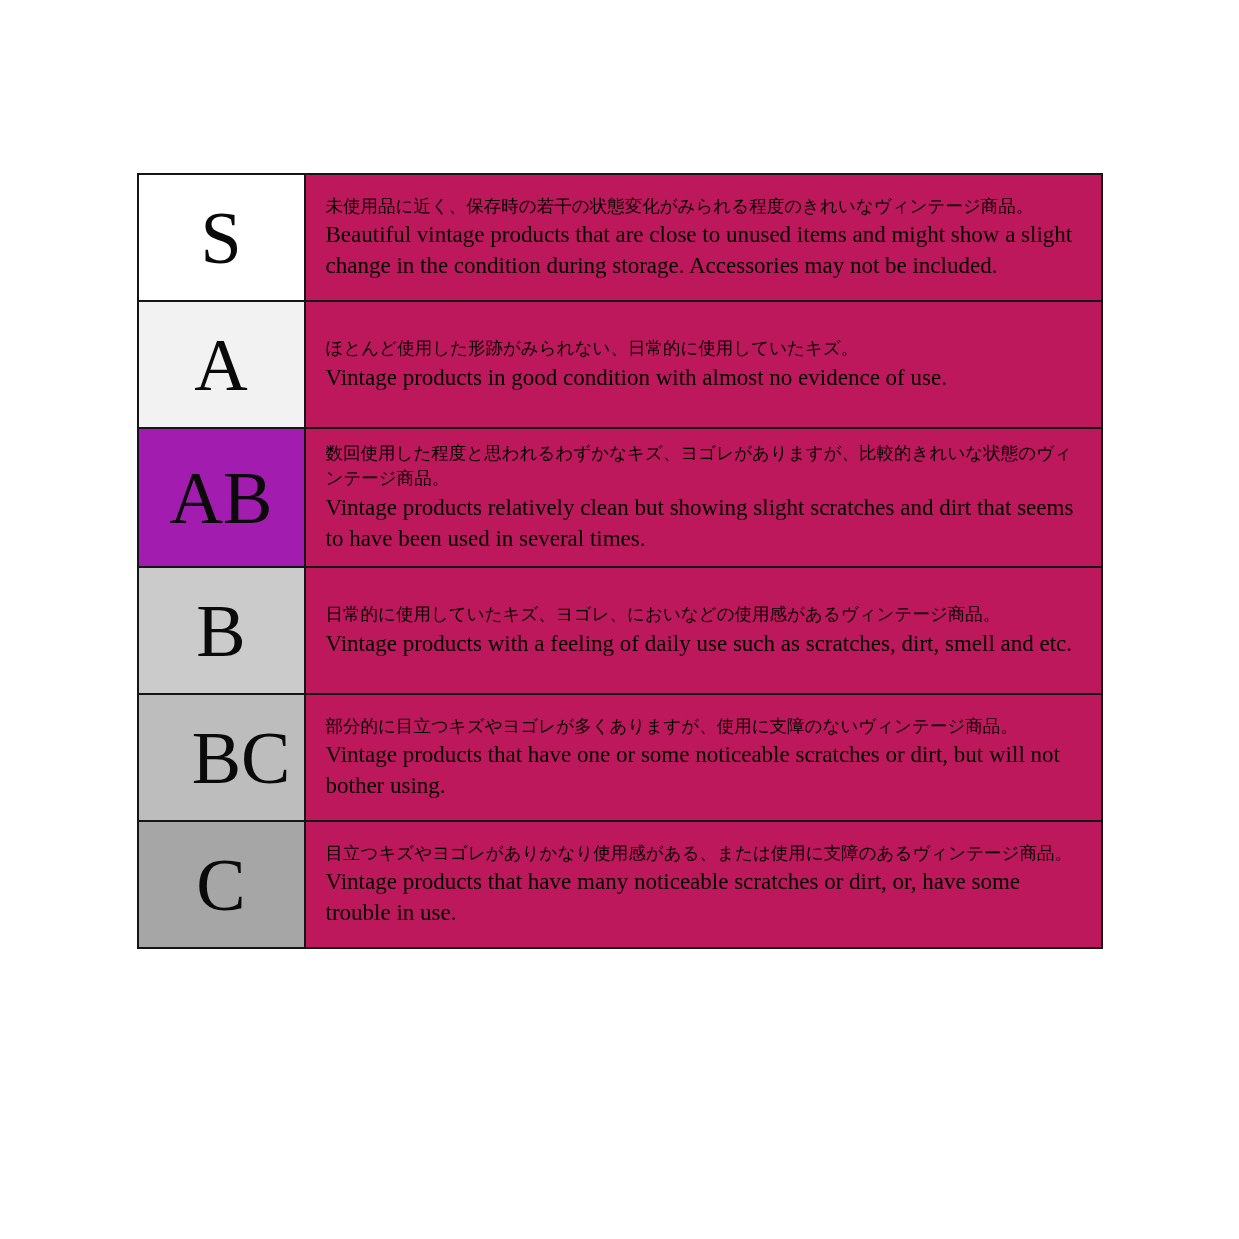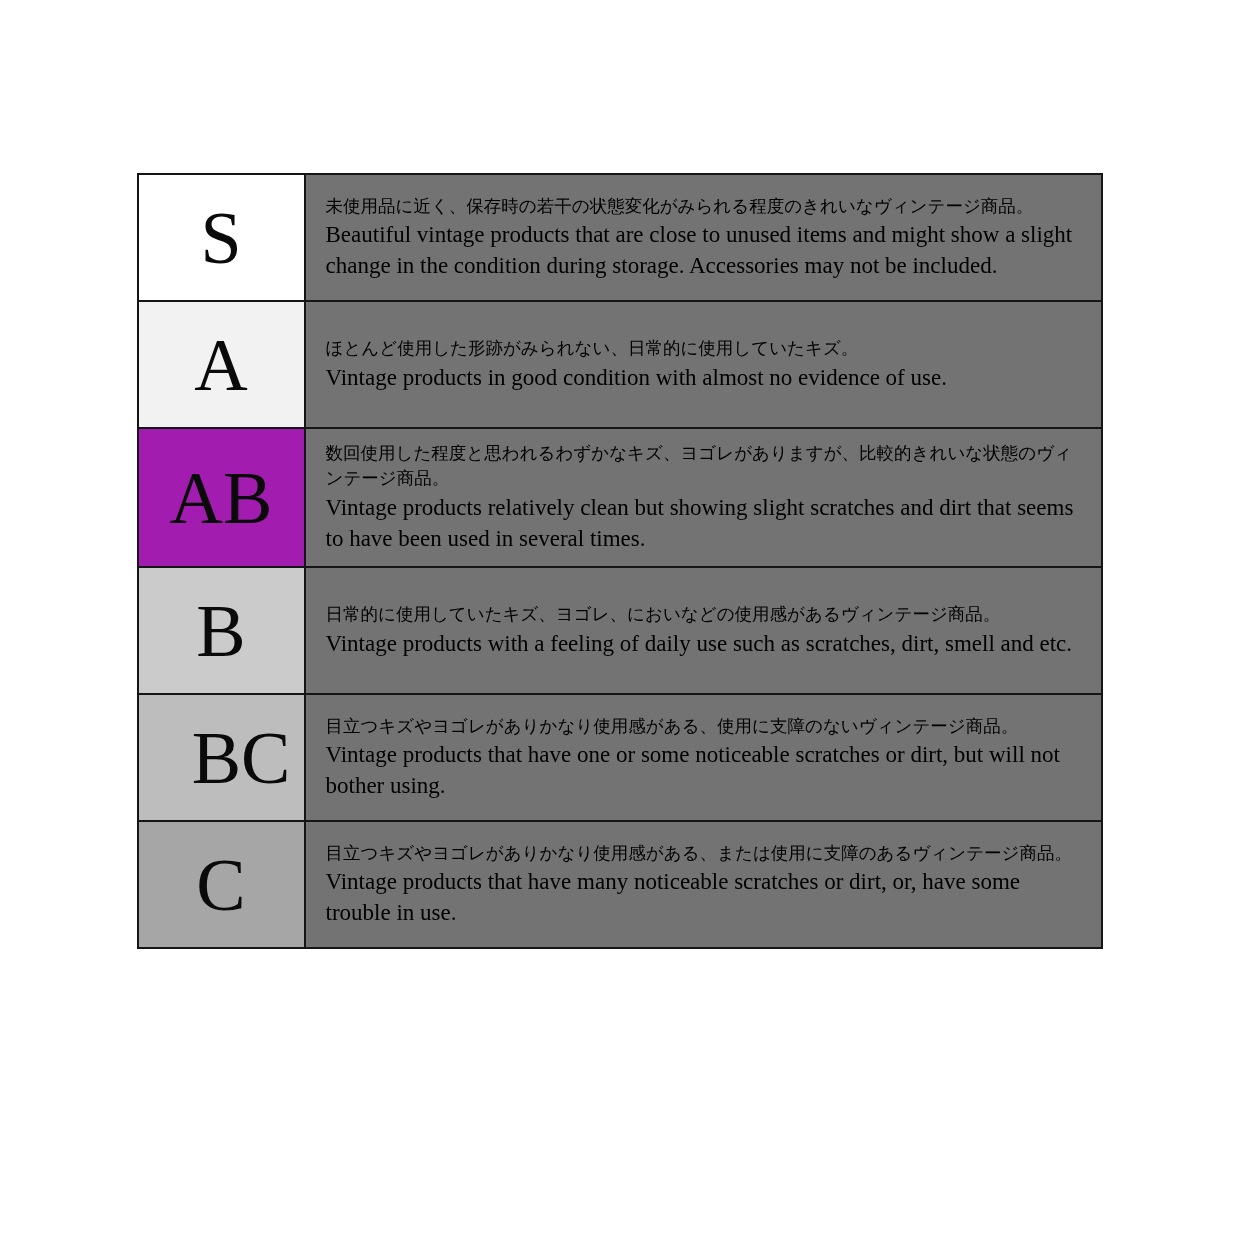--- a/index.html
+++ b/index.html
@@ -35,21 +35,21 @@
     text-align: center;
     vertical-align: middle;
     font-size: 74px;
     line-height: 1;
     color: #0a0a0a;
     padding: 0;
   }
   td.desc-cell {
     vertical-align: middle;
     padding: 12px 24px 12px 20px;
-    background: #737373;
+    background: #be185d;
   }
   .jp-line {
     font-size: 17.5px;
     line-height: 1.45;
     margin: 0;
   }
   .en-line {
     font-size: 23px;
     line-height: 1.36;
     margin: 0;
@@ -85,21 +85,21 @@
       <tr>
         <td class="grade-cell" style="background-color: rgb(203, 203, 203);">B</td>
         <td class="desc-cell">
           <p class="jp-line">日常的に使用していたキズ、ヨゴレ、においなどの使用感があるヴィンテージ商品。</p>
           <p class="en-line">Vintage products with a feeling of daily use such as scratches, dirt, smell and etc.</p>
         </td>
       </tr>
       <tr>
         <td class="grade-cell" style="background-color: rgb(189, 189, 189); padding-left: 40px;">BC</td>
         <td class="desc-cell">
-          <p class="jp-line">目立つキズやヨゴレがありかなり使用感がある、使用に支障のないヴィンテージ商品。</p>
+          <p class="jp-line">部分的に目立つキズやヨゴレが多くありますが、使用に支障のないヴィンテージ商品。</p>
           <p class="en-line">Vintage products that have one or some noticeable scratches or dirt, but will not bother using.</p>
         </td>
       </tr>
       <tr>
         <td class="grade-cell" style="background-color: rgb(166, 166, 166);">C</td>
         <td class="desc-cell">
           <p class="jp-line">目立つキズやヨゴレがありかなり使用感がある、または使用に支障のあるヴィンテージ商品。</p>
           <p class="en-line">Vintage products that have many noticeable scratches or dirt, or, have some trouble in use.</p>
         </td>
       </tr>

